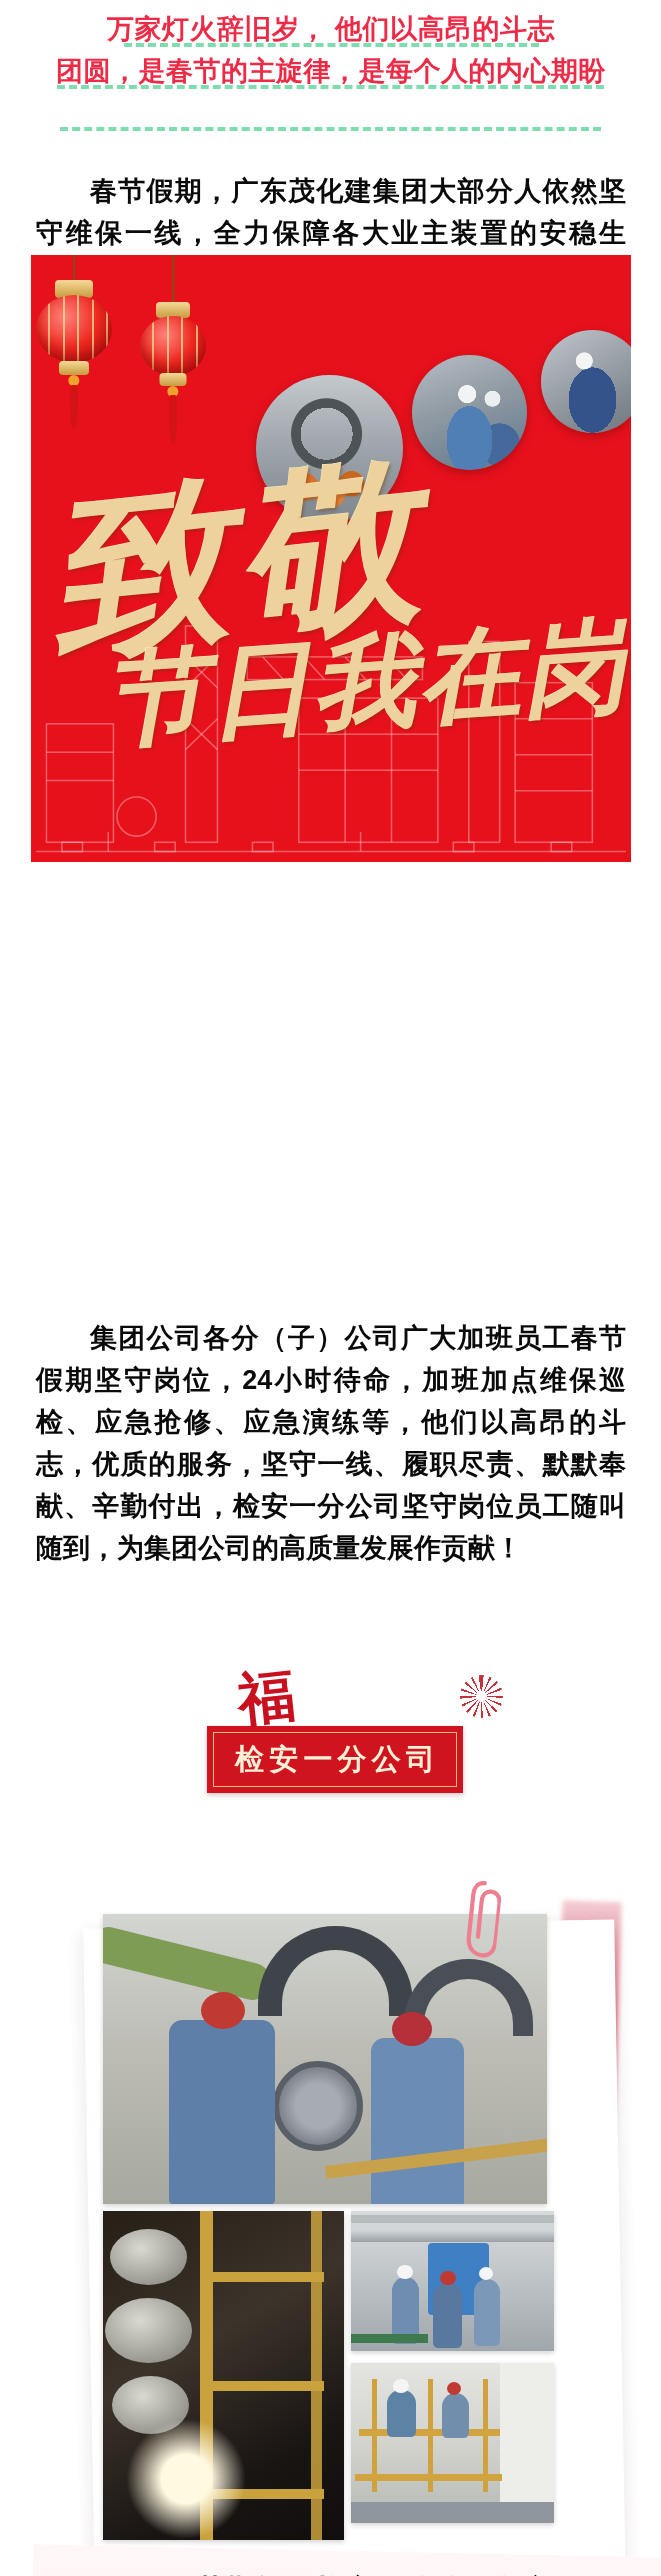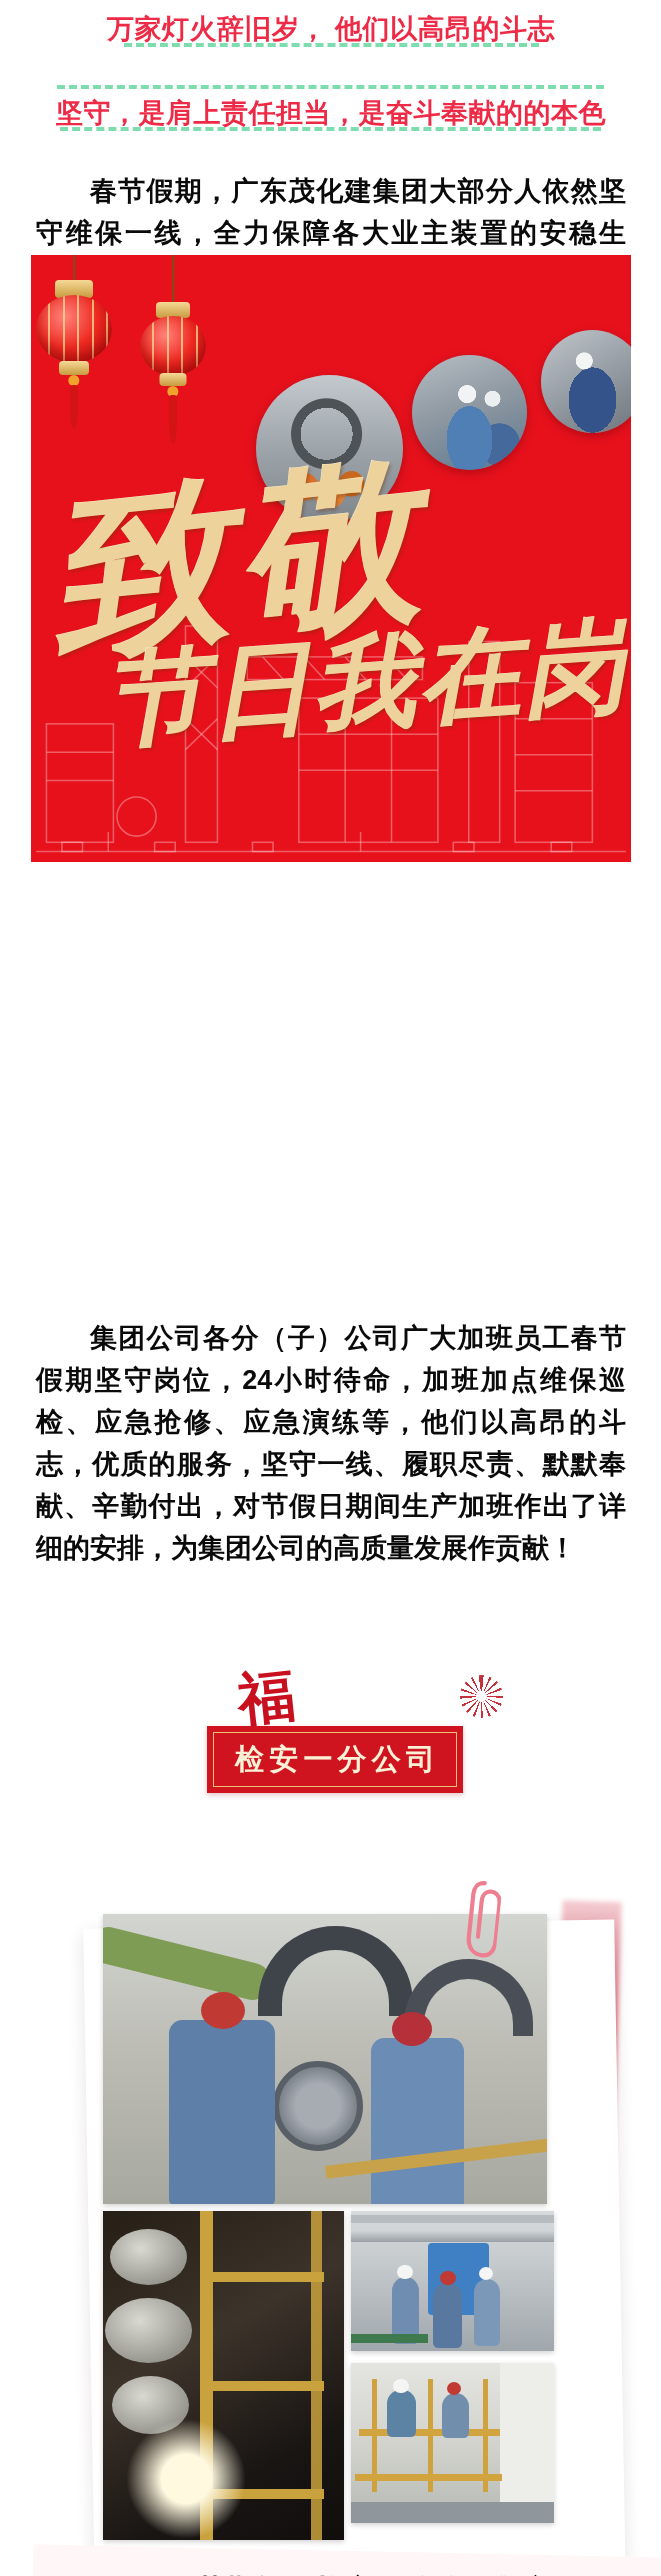--- a/index.html
+++ b/index.html
@@ -142,22 +142,22 @@
   .para-bottom{position:absolute;left:111px;top:2570px;width:441px;font-size:28px;line-height:40px;
       font-weight:700;color:var(--text-black);text-indent:2em;text-align:justify;}
 </style>
 </head>
 <body>
 
 <div id="page">
 
   <div class="head-line" style="top:11.3px">万家灯火辞旧岁， 他们以高昂的斗志</div>
   <div class="dash" style="left:124px;top:43px;width:415px"></div>
+  <div class="head-line" style="top:53px">团圆，是春节的主旋律，是每个人的内心期盼</div>
   <div class="dash" style="left:57px;top:85px;width:547px"></div>
-  <div class="head-line" style="top:95px">坚守，是肩上责任担当，是奋斗奉献的的本色</div>
   <div class="dash" style="left:60px;top:127px;width:541px"></div>
 
   <div class="para" style="top:170px">春节假期，广东茂化建集团大部分人依然坚守维保一线，全力保障各大业主装置的安稳生产。</div>
 
   <div class="banner">
 
     <div class="lantern" style="left:4.1px;top:0;width:78px;height:201px">
       <div class="string" style="height:26px"></div>
       <div class="cap" style="top:25px;width:38px;height:17.5px"></div>
       <div class="body" style="left:1px;top:40px;width:76px;height:68px"></div>
@@ -213,21 +213,21 @@
         <rect x="1010" y="480" width="40" height="18"></rect>
         <line x1="150" y1="460" x2="150" y2="498"></line>
           <line x1="640" y1="460" x2="640" y2="498"></line>
       </g>
     </svg>
 
     <div class="calli-main">致敬</div>
     <div class="calli-sub">节日我在岗</div>
   </div>
 
-  <div class="para" style="top:1317px">集团公司各分（子）公司广大加班员工春节假期坚守岗位，24小时待命，加班加点维保巡检、应急抢修、应急演练等，他们以高昂的斗志，优质的服务，坚守一线、履职尽责、默默奉献、辛勤付出，对节假日期间生产加班作出了详细的安排，为集团公司的高质量发展作贡献！</div>
+  <div class="para" style="top:1317px">集团公司各分（子）公司广大加班员工春节假期坚守岗位，24小时待命，加班加点维保巡检、应急抢修、应急演练等，他们以高昂的斗志，优质的服务，坚守一线、履职尽责、默默奉献、辛勤付出，检安一分公司坚守岗位员工随叫随到，为集团公司的高质量发展作贡献！</div>
 
   <div class="blessing">福</div>
   <div class="burst"></div>
   <div class="badge">
     <div class="badge-inner"></div>
     <div class="badge-label">检安一分公司</div>
   </div>
 
   <div class="slab slab1"></div>
   <div class="slab slab2"></div>

